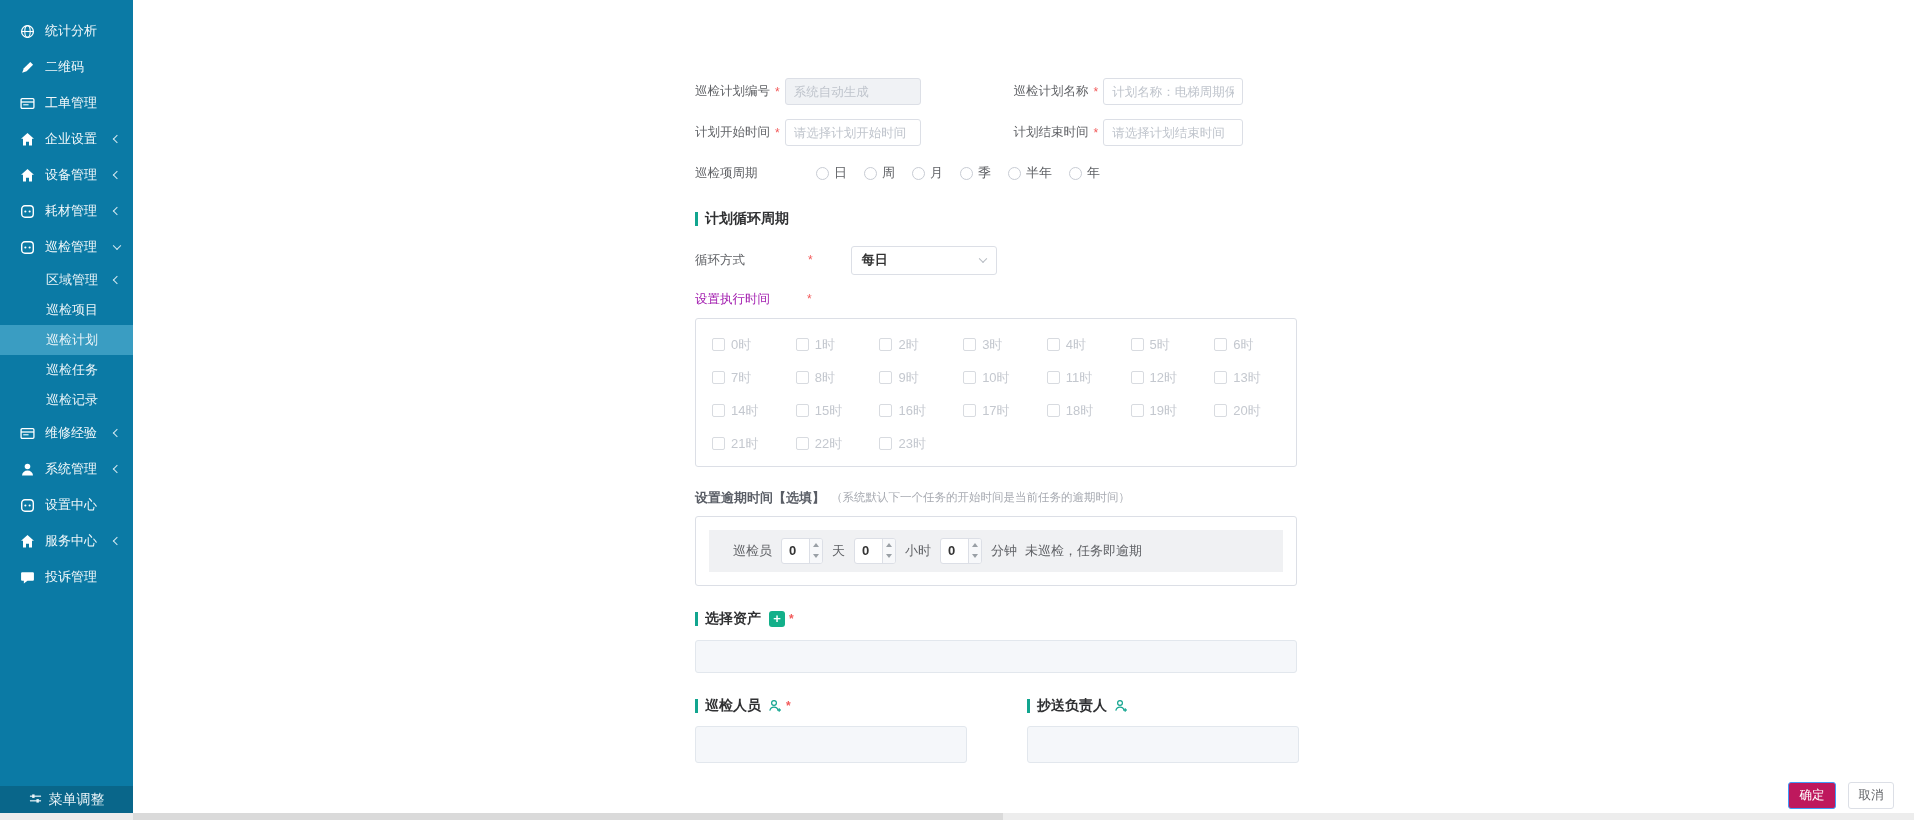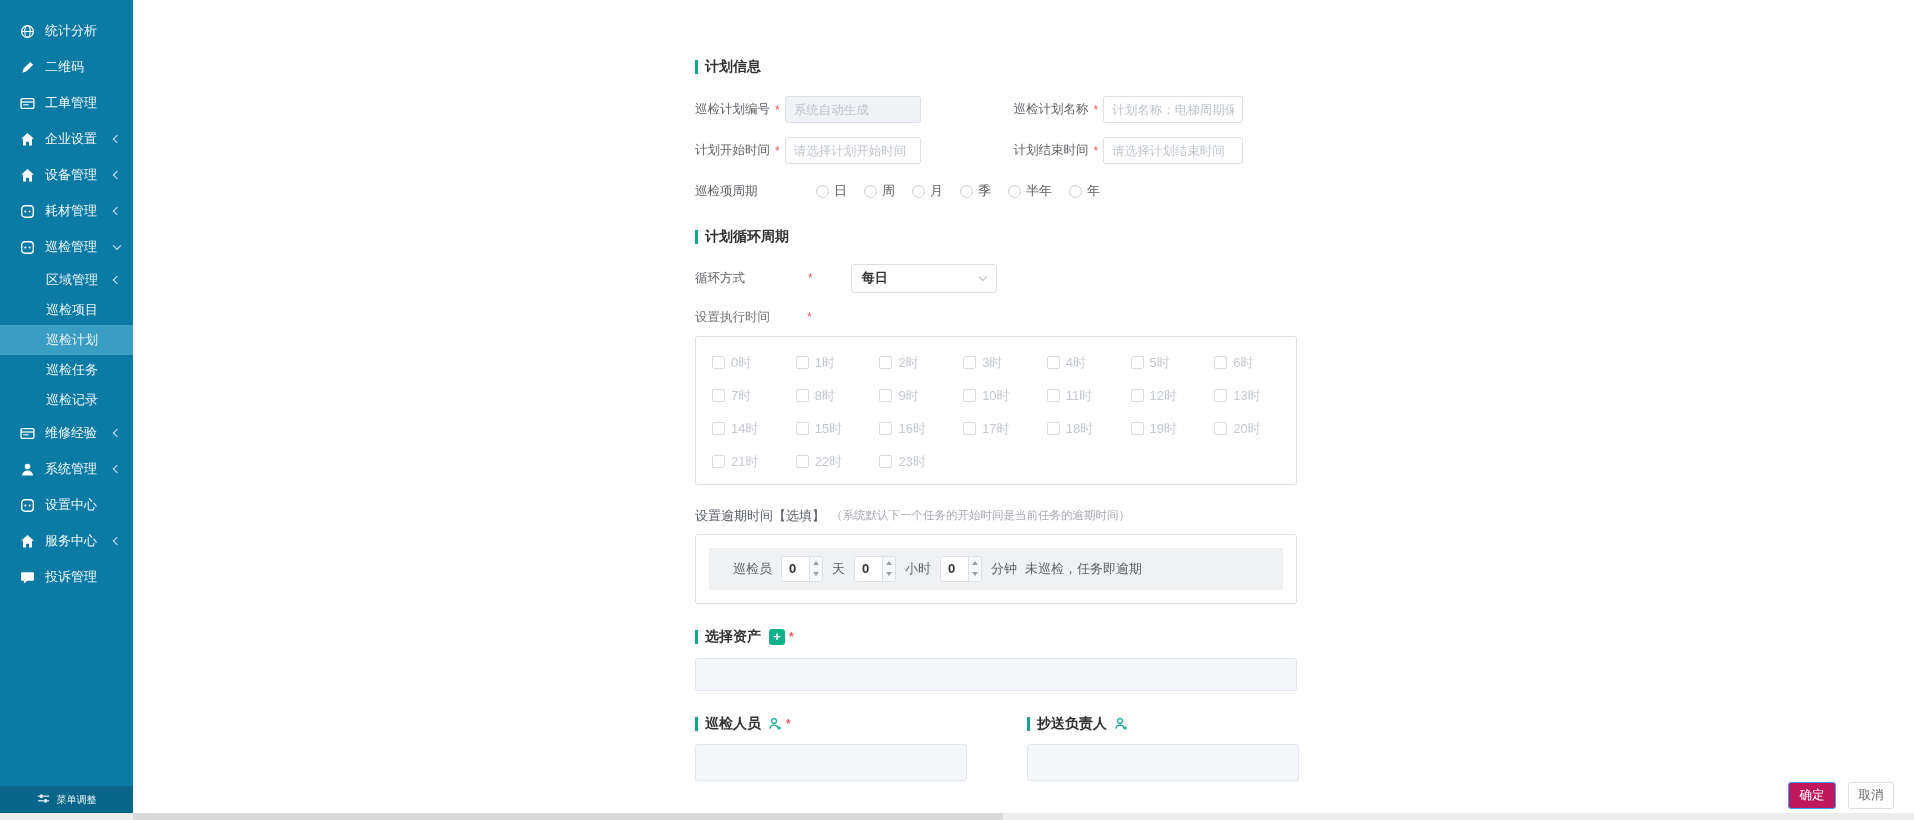--- a/index.html
+++ b/index.html
@@ -13,40 +13,40 @@
     font-size:13px; color:#f2f8fa; cursor:pointer; }
   .s-item .ico { width:15px; height:15px; margin-right:10px; display:inline-flex; flex:none; }
   .s-sub { position:relative; height:30px; display:flex; align-items:center; padding-left:46px;
     font-size:13px; color:#eaf4f8; cursor:pointer; }
   .s-sub.active { background:#3a9dc2; }
   .chev { position:absolute; right:13px; top:50%; width:6px; height:6px;
     border:solid #d5e9f1; border-width:0 0 1.5px 1.5px; }
   .chev.left { transform:translateY(-50%) rotate(45deg); }
   .chev.down { transform:translateY(-70%) rotate(-45deg); }
   .s-footer { position:absolute; bottom:7px; left:0; width:133px; height:27px; background:rgba(0,0,0,.16);
-    display:flex; align-items:center; justify-content:center; gap:7px; font-size:10px; color:#eaf4f8; cursor:pointer; }
+    display:flex; align-items:center; justify-content:center; gap:7px; font-size:14px; color:#eaf4f8; cursor:pointer; }
 
   
   .panel { position:absolute; left:133px; top:0; width:1781px; height:820px; background:#fff; }
   .p-header { height:33px; border-bottom:1px solid #e8eaec; display:flex; align-items:center; }
   .p-title { padding-left:21px; font-size:13px; color:#515a6e; }
   .win-controls { margin-left:auto; display:flex; align-items:center; gap:21px; padding-right:18px; }
   .wc { display:inline-flex; align-items:center; justify-content:center; width:14px; height:14px; cursor:pointer; color:#5c6066; }
   .wc-min { width:13px; border-bottom:1.6px solid #5c6066; height:0; margin-top:6px; }
   .wc-close { font-size:17px; line-height:14px; }
 
   
   .form { position:absolute; left:562px; top:33px; width:604px; padding-top:25px; }
   .sec-title { display:flex; align-items:center; font-size:14px; font-weight:bold; color:#303133; }
   .sec-bar { width:3px; height:14px; background:#12a58f; margin-right:7px; flex:none; }
   .star { color:#f25a5a; font-size:12px; margin:0 5px 0 4px; }
   .frow { display:flex; align-items:center; margin-top:14px;gap:33px; }
   .fcol { display:flex; align-items:center; width:327px; }
   .lab { width:76px; font-size:12.5px; color:#606266; flex:none; }
-  .lab2 { font-size:12.5px; color:#737373; }
+  .lab2 { font-size:12.5px; color:#a21caf; }
   input.txt { height:27px; width:136px; border:1px solid #dcdfe6; border-radius:3px; padding:0 8px;
     font-size:12.5px; color:#333; outline:none; background:#fff; }
   input.txt::placeholder { color:#bfc4cc; }
   input.txt:disabled { background:#f0f2f5; border-color:#dcdfe6; }
   input.wide { width:140px; }
 
   .radio { display:inline-flex; align-items:center; margin-right:17px; font-size:13px; color:#606266; cursor:pointer; }
   .rdot { width:13px; height:13px; border:1px solid #c8ccd4; border-radius:50%; background:#fff; margin-right:5px; flex:none; }
 
   .sel { position:relative; width:146px; height:29px; border:1px solid #dcdfe6; border-radius:3px;
@@ -65,21 +65,21 @@
   .spin .arr { position:absolute; right:0; top:0; bottom:0; width:13px; border-left:1px solid #dcdfe6;
     display:flex; flex-direction:column; background:#f7f8fa; border-radius:0 2px 2px 0; }
   .spin .au,.spin .ad { flex:1; display:flex; align-items:center; justify-content:center; cursor:pointer; }
   .spin .au::after { content:""; border:3px solid transparent; border-bottom:4px solid #9aa0a6; margin-bottom:2px; }
   .spin .ad::after { content:""; border:3px solid transparent; border-top:4px solid #9aa0a6; margin-top:2px; }
   .spin.sm { width:42px; height:26px; border-color:#dcdfe6; margin:0 7px; }
   .spin.sm input { width:24px; padding-left:7px; }
   .minute-row { display:flex; align-items:center; margin-top:17px; font-size:13px; color:#606266; }
 
   .sub-head { display:flex; align-items:center; margin-top:22px; }
-  .sub-title { font-size:13px; font-weight:normal; color:#5a5e66; }
+  .sub-title { font-size:13px; font-weight:bold; color:#5a5e66; }
   .note { font-size:11.5px; color:#a8abb2; margin-left:6px; }
   .overdue-box { width:602px; border:1px solid #dcdfe6; border-radius:3px; margin-top:9px; padding:13px; }
   .overdue-band { background:#f0f1f3; height:42px; display:flex; align-items:center; padding-left:22px;
     font-size:13px; color:#606266; }
   .ou { margin:0 2px; }
 
   .plus-btn { width:16px; height:16px; background:#13b08a; border-radius:3px; color:#fff; font-size:13px;
     line-height:15px; display:flex; align-items:center; justify-content:center; margin-left:8px; cursor:pointer; flex:none; }
   .fill-box { background:#f5f7fa; border:1px solid #e2e7ed; border-radius:3px; }
   .assets-box { width:602px; height:33px; margin-top:12px; }
@@ -246,24 +246,20 @@
         </svg>
     </span>
     <span>菜单调整</span>
   </div>
 </div>
 
 <div class="panel">
 
   <div class="form">
 
-    <div class="sec-title">
-      <span class="sec-bar"></span>
-      <span>计划信息</span>
-    </div>
 
     <div class="frow" style="margin-top:20px;">
       <div class="fcol">
         <span class="lab">巡检计划编号</span>
         <span class="star">*</span>
         <input class="txt" disabled="" placeholder="系统自动生成" style="">
       </div>
       <div class="fcol">
         <span class="lab">巡检计划名称</span>
         <span class="star">*</span>

